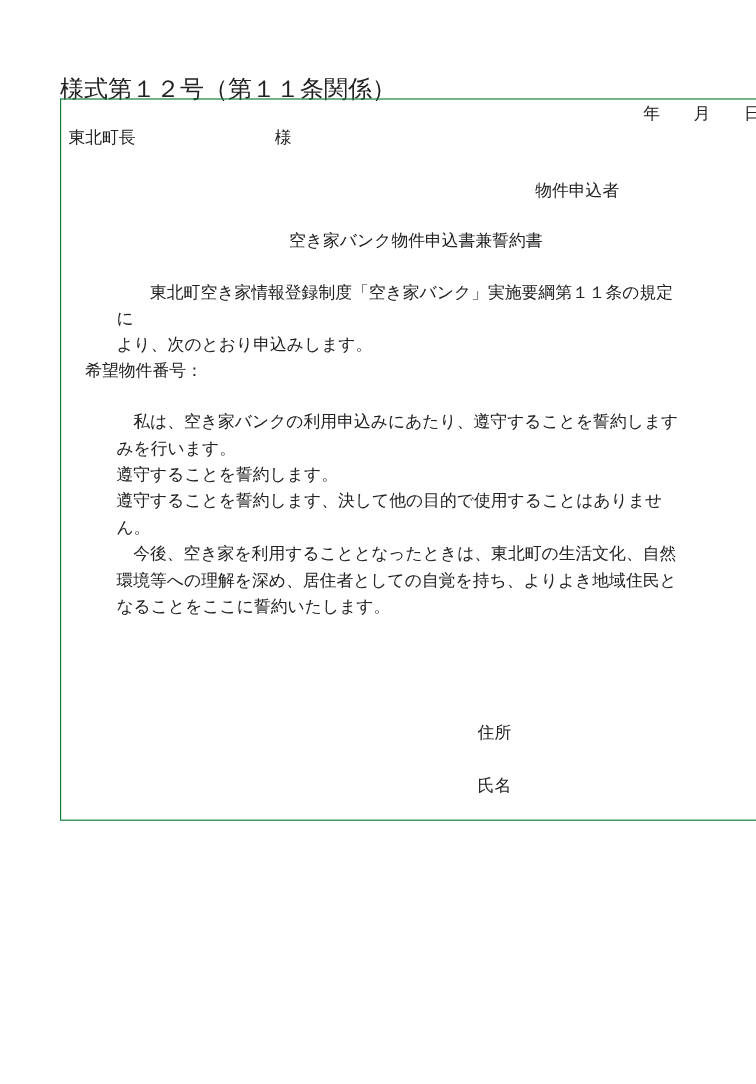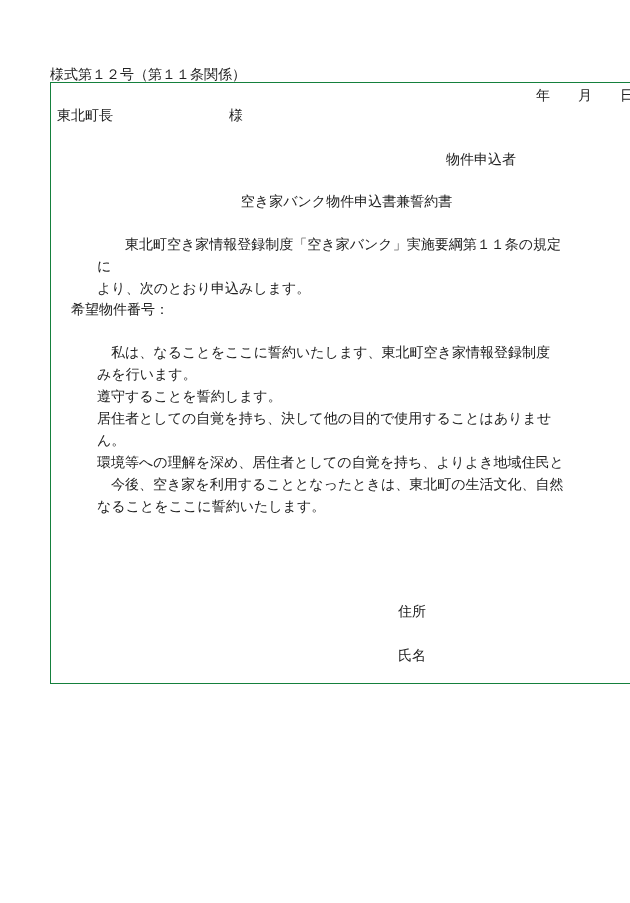--- a/index.html
+++ b/index.html
@@ -3,21 +3,21 @@
   <meta charset="utf-8">
   <style>
     html, body { margin: 0; padding: 0; background: #ffffff; }
     body {
       width: 630px; height: 903px; position: relative; overflow: hidden;
       font-family: "DejaVu Serif", "Liberation Serif", serif;
       color: #222222;
     }
     .form-number {
       position: absolute; left: 50px; top: 64px;
-      font-size: 14px; line-height: 20px; white-space: nowrap;
+      font-size: 20px; line-height: 20px; white-space: nowrap;
     }
     .frame {
       position: absolute; left: 50px; top: 82px;
       width: 593px; height: 602px;
       border: 1px solid #15803d;
       box-sizing: border-box;
     }
     .abs { position: absolute; font-size: 14px; line-height: 20px; white-space: nowrap; }
     .date { right: 8px; top: 2px; }
     .date span { display: inline-block; }
@@ -56,26 +56,26 @@
   <div class="abs title">空き家バンク物件申込書兼誓約書</div>
 
   <div class="para p1">
     <span class="line ind"><span style="padding-left:14px">東北町空き家情報登録制度「空き家バンク」実施要綱第１１条の規定に</span></span>
     <span class="line">より、次のとおり申込みします。</span>
   </div>
 
   <div class="abs" style="left:20px; top:216px;">希望物件番号：</div>
 
   <div class="para" style="top:258px;">
-    <span class="line"><span style="padding-left:14px">私は、なることをここに誓約いたします、東北町空き家情報登録制度</span></span>
+    <span class="line"><span style="padding-left:14px">私は、空き家バンクの利用申込みにあたり、遵守することを誓約します</span></span>
     <span class="line">みを行います。</span>
     <span class="line">遵守することを誓約します。</span>
-    <span class="line">居住者としての自覚を持ち、決して他の目的で使用することはありませ</span>
+    <span class="line">遵守することを誓約します、決して他の目的で使用することはありませ</span>
     <span class="line">ん。</span>
+    <span class="line"><span style="padding-left:14px">今後、空き家を利用することとなったときは、東北町の生活文化、自然</span></span>
     <span class="line">環境等への理解を深め、居住者としての自覚を持ち、よりよき地域住民と</span>
-    <span class="line"><span style="padding-left:14px">今後、空き家を利用することとなったときは、東北町の生活文化、自然</span></span>
     <span class="line">なることをここに誓約いたします。</span>
   </div>
 
   <div class="abs address-label">住所</div>
   <div class="abs name-label">氏名</div>
 
 </div>
 
 </body></html>

